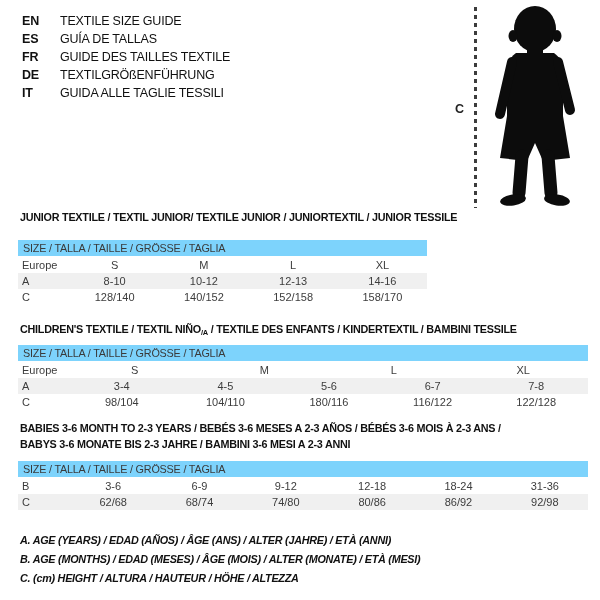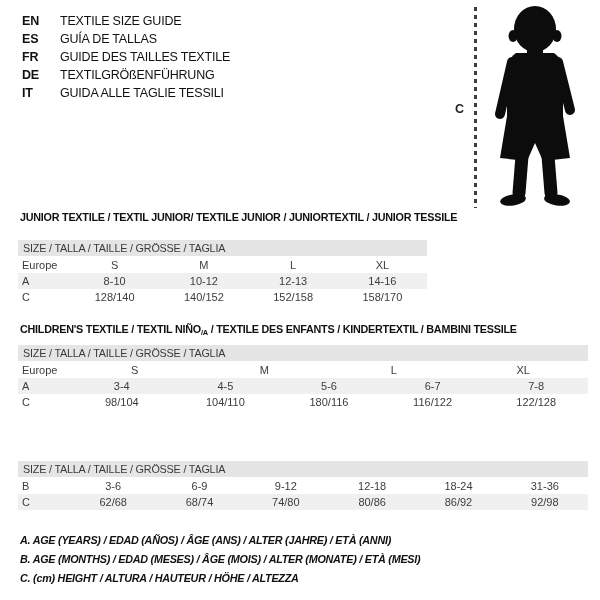--- a/index.html
+++ b/index.html
@@ -19,21 +19,21 @@
   .c-label{position:absolute;left:455px;top:102px;font-size:12.5px;font-weight:bold;color:#222;}
 
   
   .tbl-title{position:absolute;left:20px;font-size:10.8px;font-weight:bold;color:#111;
              letter-spacing:-0.25px;white-space:nowrap;}
   .tbl-title .sub{font-size:7.5px;vertical-align:-2px;}
   .two-line div{height:15.5px;line-height:15.5px;}
 
   
   .tbl{position:absolute;left:18px;}
-  .tbl-bar{height:16px;line-height:16px;background:#e5e5e5;color:#3a3a3a;font-size:10.8px;
+  .tbl-bar{height:16px;line-height:16px;background:#7dd3fc;color:#3a3a3a;font-size:10.8px;
            padding-left:5px;letter-spacing:-0.2px;margin-bottom:1px;}
   .t-row{display:flex;height:16px;line-height:16px;font-size:11px;color:#3c3c3c;}
   .t-row .lbl{width:48px;padding-left:4px;}
   .t-row .c{flex:1;text-align:center;}
   .alt{background:#f0f0f0;}
 
   
   .legend{position:absolute;left:20px;top:531px;font-style:italic;}
   .legend-line{height:19px;line-height:19px;font-weight:bold;font-size:10.8px;color:#111;
                letter-spacing:-0.25px;white-space:nowrap;}
@@ -134,20 +134,24 @@
     <div class="t-row">
       <span class="lbl">C</span>
       <span class="c">98/104</span>
       <span class="c">104/110</span>
       <span class="c">180/116</span>
       <span class="c">116/122</span>
       <span class="c">122/128</span>
     </div>
   </div>
 
+  <div class="tbl-title two-line" style="top:421px;">
+    <div>BABIES 3-6 MONTH TO 2-3 YEARS / BEBÉS 3-6 MESES A 2-3 AÑOS / BÉBÉS 3-6 MOIS À 2-3 ANS /</div>
+    <div>BABYS 3-6 MONATE BIS 2-3 JAHRE / BAMBINI 3-6 MESI A 2-3 ANNI</div>
+  </div>
   <div class="tbl" style="top:461px;width:570px;">
     <div class="tbl-bar">SIZE / TALLA / TAILLE / GRÖSSE / TAGLIA</div>
     <div class="t-row">
       <span class="lbl">B</span>
       <span class="c">3-6</span>
       <span class="c">6-9</span>
       <span class="c">9-12</span>
       <span class="c">12-18</span>
       <span class="c">18-24</span>
       <span class="c">31-36</span>

